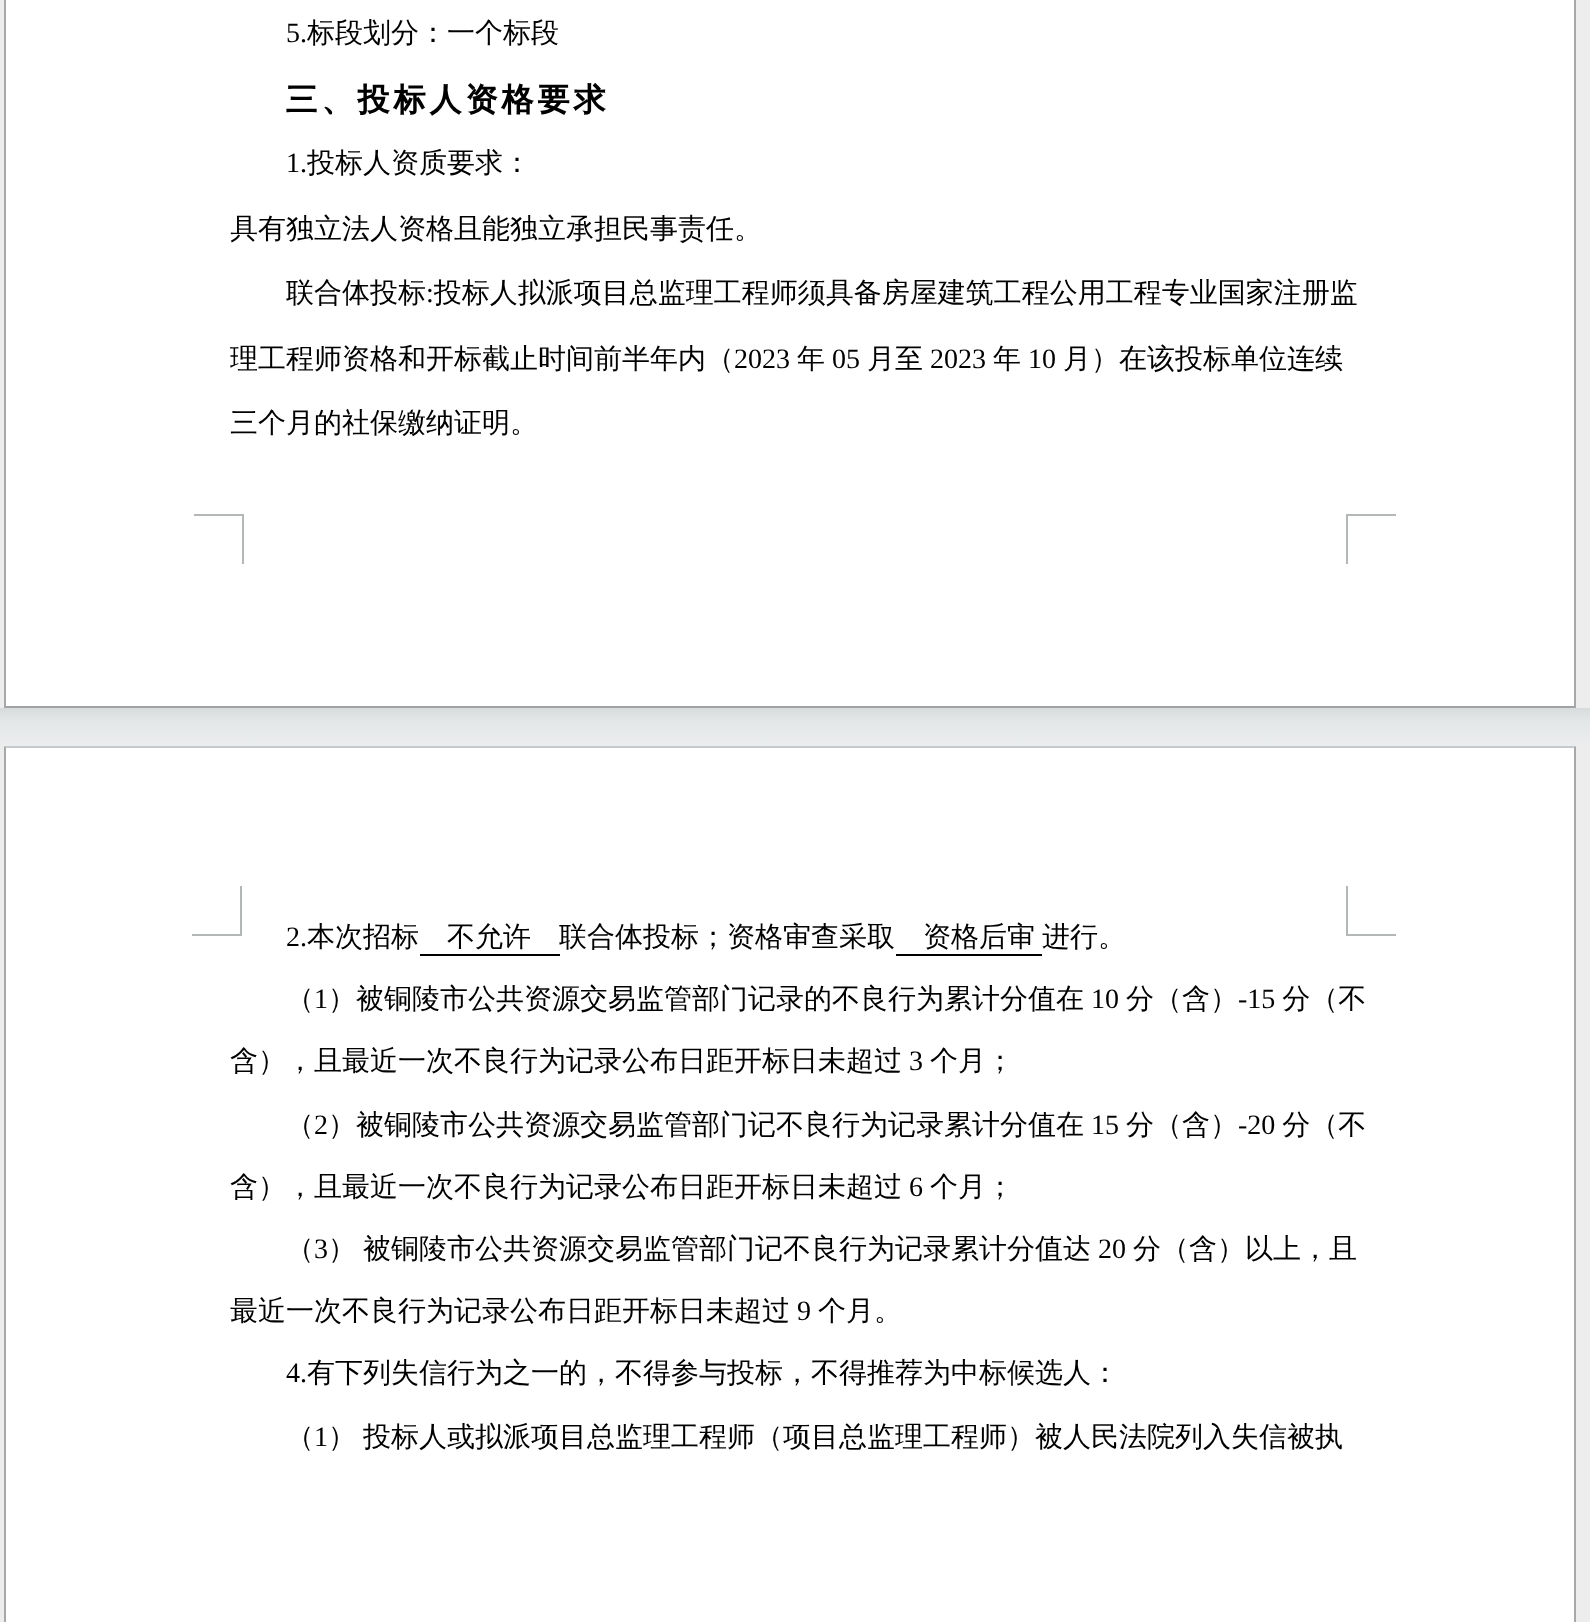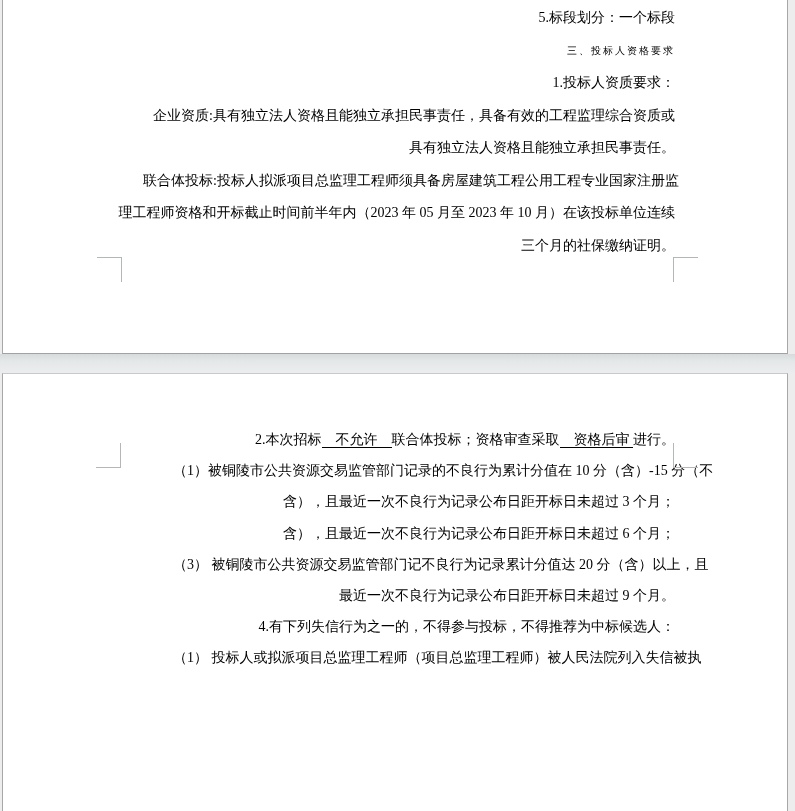--- a/index.html
+++ b/index.html
@@ -27,59 +27,59 @@
   #page-gap{
     position:absolute;left:0;top:354px;width:795px;height:19px;
     background:linear-gradient(180deg,var(--gap-top) 0%,#e4e7e7 35%,var(--gap-bottom) 100%);
   }
   #page2{top:373px;height:438px;border-top:1px solid #c6caca;}
   .content{
     position:absolute;left:112px;right:112px;top:0;
     font-size:14px;color:var(--text);
   }
   #page1 .content{padding-top:2px;line-height:32.5px;}
-  #page2 .content{padding-top:50px;line-height:31.2px;margin-left:30px;}
-  .line{white-space:pre;text-align:right;}
+  #page2 .content{padding-top:80px;line-height:31.2px;}
+  .line{white-space:pre;}
   .line.indent{text-indent:28px;}
-  .line.bold{font-weight:normal;font-size:10px;letter-spacing:2px;}
+  .line.bold{font-weight:bold;font-size:16px;letter-spacing:2px;}
   .seg{display:inline;}
   .seg.u{border-bottom:1px solid var(--text);}
   .mark{position:absolute;width:24px;height:24px;}
   .mark.tl-of-bottom{border-top:1px solid var(--mark);border-right:1px solid var(--mark);}
   .mark.tr-of-bottom{border-top:1px solid var(--mark);border-left:1px solid var(--mark);}
   .mark.bl-of-top{border-bottom:1px solid var(--mark);border-right:1px solid var(--mark);}
   .mark.br-of-top{border-bottom:1px solid var(--mark);border-left:1px solid var(--mark);}
   #mark-p1-left{left:97px;top:257px;}
   #mark-p1-right{left:673px;top:257px;}
   #mark-p2-left{left:96px;top:443px;}
   #mark-p2-right{left:673px;top:443px;}
 </style>
 </head>
 <body>
 
 <div class="page" id="page1">
   <div class="content">
       <div class="line indent"><span class="seg">5.标段划分：一个标段</span></div>
       <div class="line indent bold"><span class="seg">三、投标人资格要求</span></div>
       <div class="line indent"><span class="seg">1.投标人资质要求：</span></div>
-      <div class="line indent"><span class="seg">企业资质:具有独立法人资格且能独立承担民事责任，具备有效的工程监理综合资质或</span></div>
       <div class="line"><span class="seg">具有独立法人资格且能独立承担民事责任。</span></div>
       <div class="line indent"><span class="seg">联合体投标:投标人拟派项目总监理工程师须具备房屋建筑工程公用工程专业国家注册监</span></div>
       <div class="line"><span class="seg">理工程师资格和开标截止时间前半年内（2023 年 05 月至 2023 年 10 月）在该投标单位连续</span></div>
       <div class="line"><span class="seg">三个月的社保缴纳证明。</span></div>
     </div>
 </div>
 
 <div id="page-gap"></div>
 
 <div class="page" id="page2">
   <div class="content">
       <div class="line indent"><span class="seg">2.本次招标</span><span class="seg u">　不允许　</span><span class="seg">联合体投标；资格审查采取</span><span class="seg u">　资格后审 </span><span class="seg">进行。</span></div>
       <div class="line indent"><span class="seg">（1）被铜陵市公共资源交易监管部门记录的不良行为累计分值在 10 分（含）-15 分（不</span></div>
       <div class="line"><span class="seg">含），且最近一次不良行为记录公布日距开标日未超过 3 个月；</span></div>
+      <div class="line indent"><span class="seg">（2）被铜陵市公共资源交易监管部门记不良行为记录累计分值在 15 分（含）-20 分（不</span></div>
       <div class="line"><span class="seg">含），且最近一次不良行为记录公布日距开标日未超过 6 个月；</span></div>
       <div class="line indent"><span class="seg">（3） 被铜陵市公共资源交易监管部门记不良行为记录累计分值达 20 分（含）以上，且</span></div>
       <div class="line"><span class="seg">最近一次不良行为记录公布日距开标日未超过 9 个月。</span></div>
       <div class="line indent"><span class="seg">4.有下列失信行为之一的，不得参与投标，不得推荐为中标候选人：</span></div>
       <div class="line indent"><span class="seg">（1） 投标人或拟派项目总监理工程师（项目总监理工程师）被人民法院列入失信被执</span></div>
     </div>
 </div>
 
 <div class="mark tl-of-bottom" id="mark-p1-left"></div>
 <div class="mark tr-of-bottom" id="mark-p1-right"></div>

